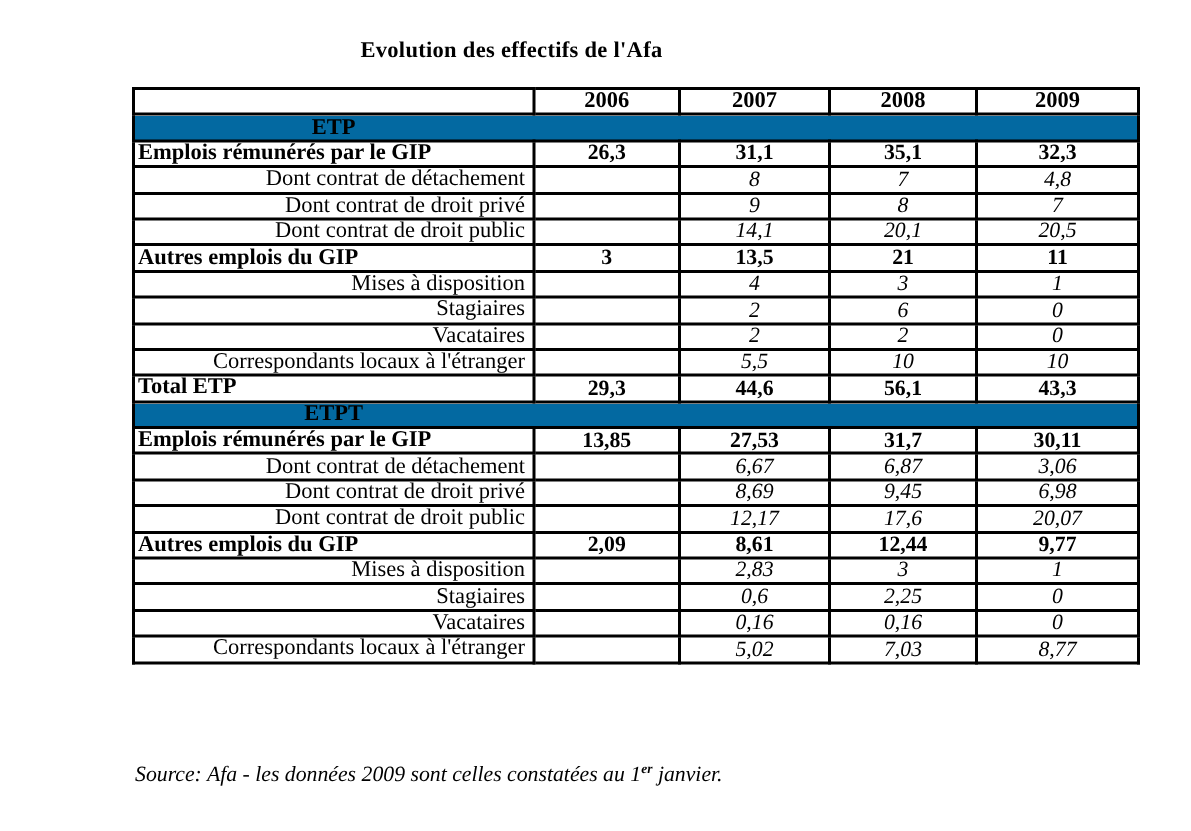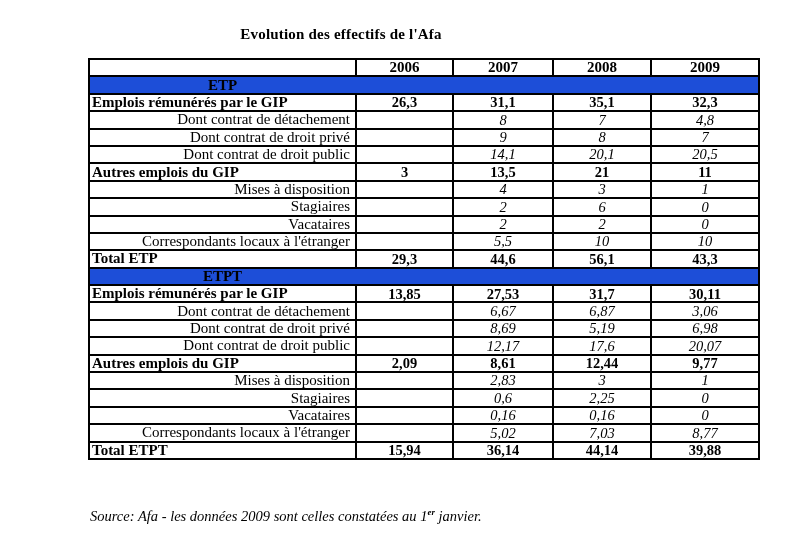--- a/index.html
+++ b/index.html
@@ -36,21 +36,21 @@
     line-height: 1;
     white-space: nowrap;
     overflow: hidden;
   }
   th.year {
     font-weight: bold;
     text-align: center;
     font-size: 15px;
   }
   tr.section-row td {
-    background: #1d4ed8;
+    background: #0369a1;
     padding: 0;
   }
   .section-label {
     width: 265px;
     text-align: center;
     font-weight: bold;
     font-size: 15px;
   }
   td.label-bold {
     font-weight: bold;
@@ -191,21 +191,21 @@
         <td class="label-sub">Dont contrat de détachement</td>
         <td class="val"></td>
         <td class="val">6,67</td>
         <td class="val">6,87</td>
         <td class="val">3,06</td>
       </tr>
       <tr class="row-sub">
         <td class="label-sub">Dont contrat de droit privé</td>
         <td class="val"></td>
         <td class="val">8,69</td>
-        <td class="val">5,19</td>
+        <td class="val">9,45</td>
         <td class="val">6,98</td>
       </tr>
       <tr class="row-sub">
         <td class="label-sub">Dont contrat de droit public</td>
         <td class="val"></td>
         <td class="val">12,17</td>
         <td class="val">17,6</td>
         <td class="val">20,07</td>
       </tr>
       <tr class="row-bold">
@@ -236,25 +236,18 @@
         <td class="val">0,16</td>
         <td class="val">0</td>
       </tr>
       <tr class="row-sub">
         <td class="label-sub">Correspondants locaux à l'étranger</td>
         <td class="val"></td>
         <td class="val">5,02</td>
         <td class="val">7,03</td>
         <td class="val">8,77</td>
       </tr>
-      <tr class="row-total">
-        <td class="label-bold">Total ETPT</td>
-        <td class="val">15,94</td>
-        <td class="val">36,14</td>
-        <td class="val">44,14</td>
-        <td class="val">39,88</td>
-      </tr>
     </tbody>
 </table>
 
 <div class="source">
   <span>Source: Afa - les données 2009 sont celles constatées au 1</span><sup>er</sup><span> janvier.</span>
 </div>
 
 </body></html>

